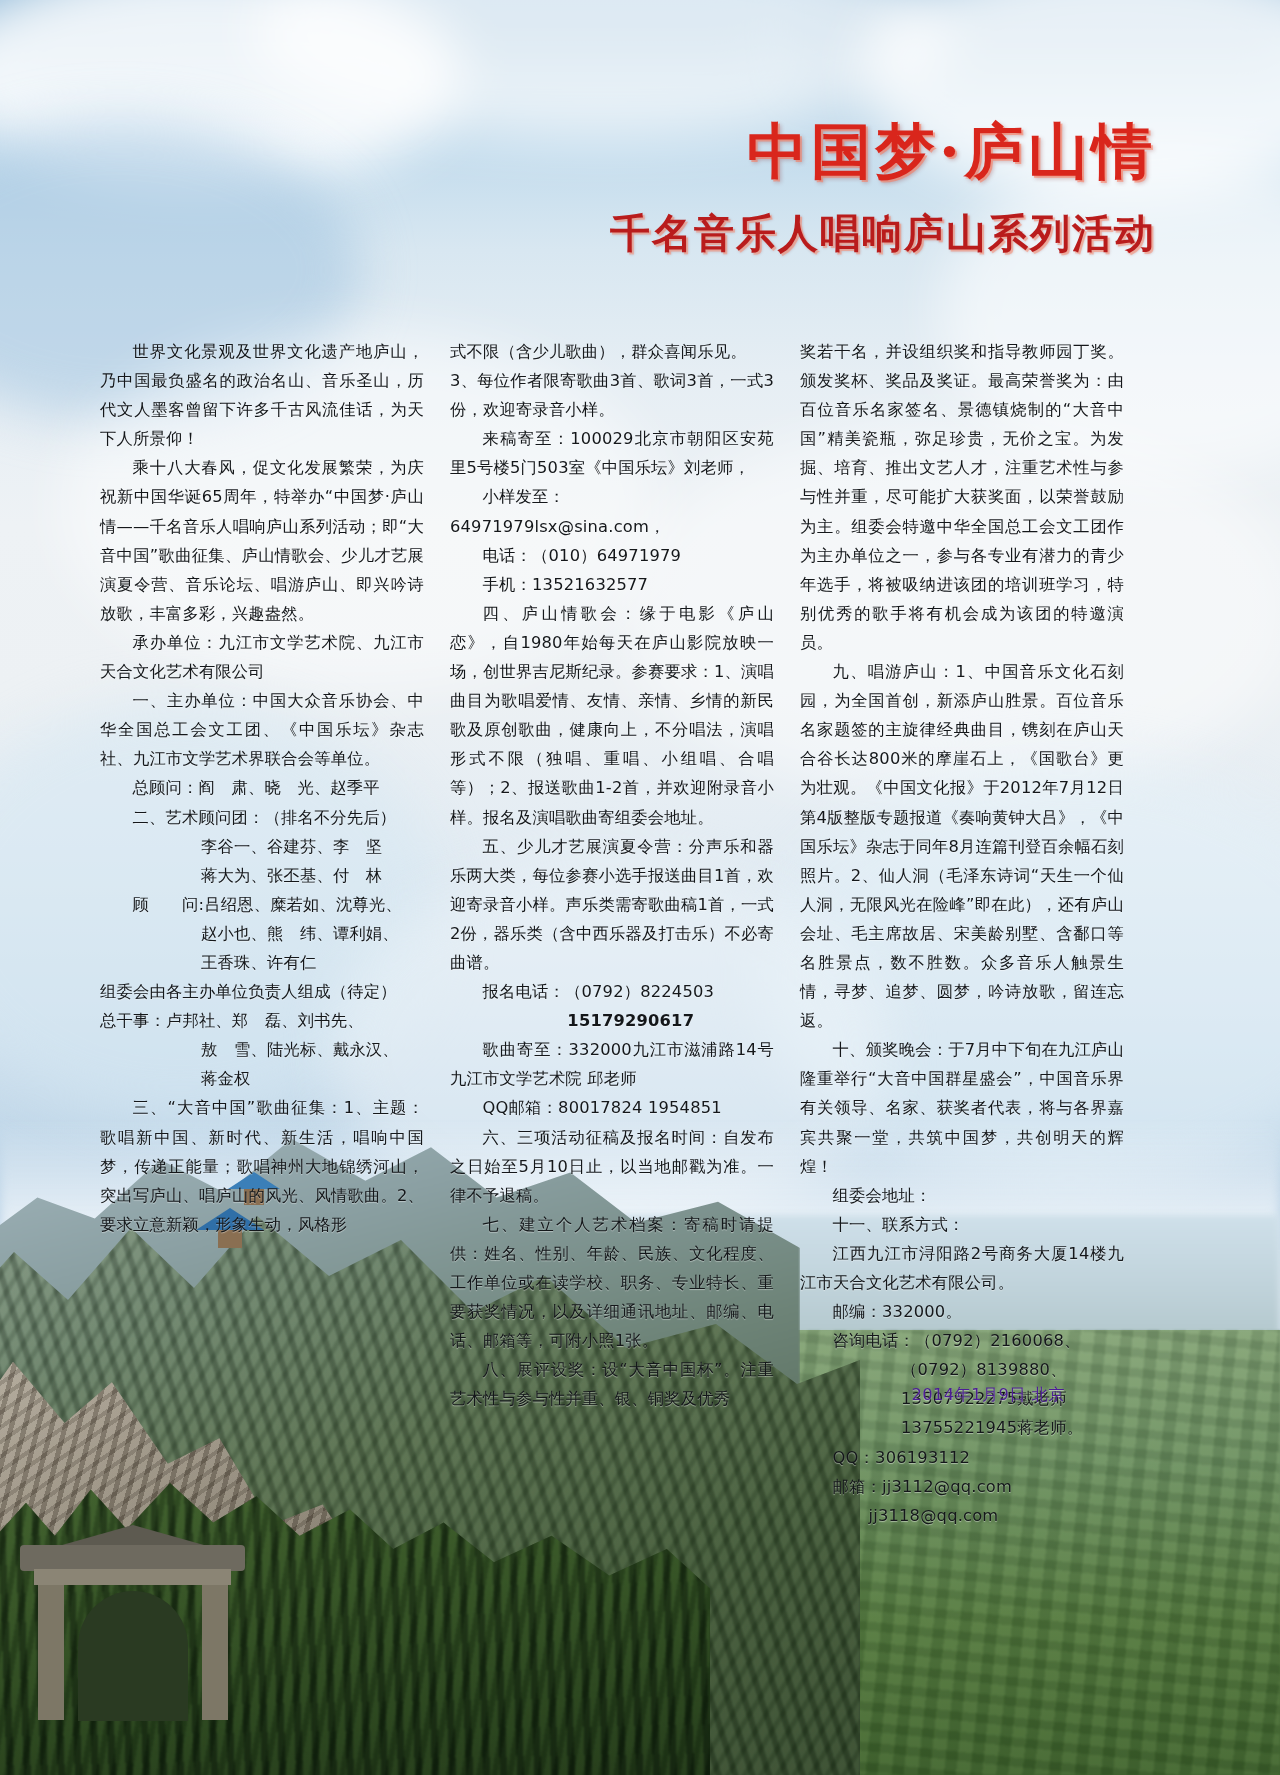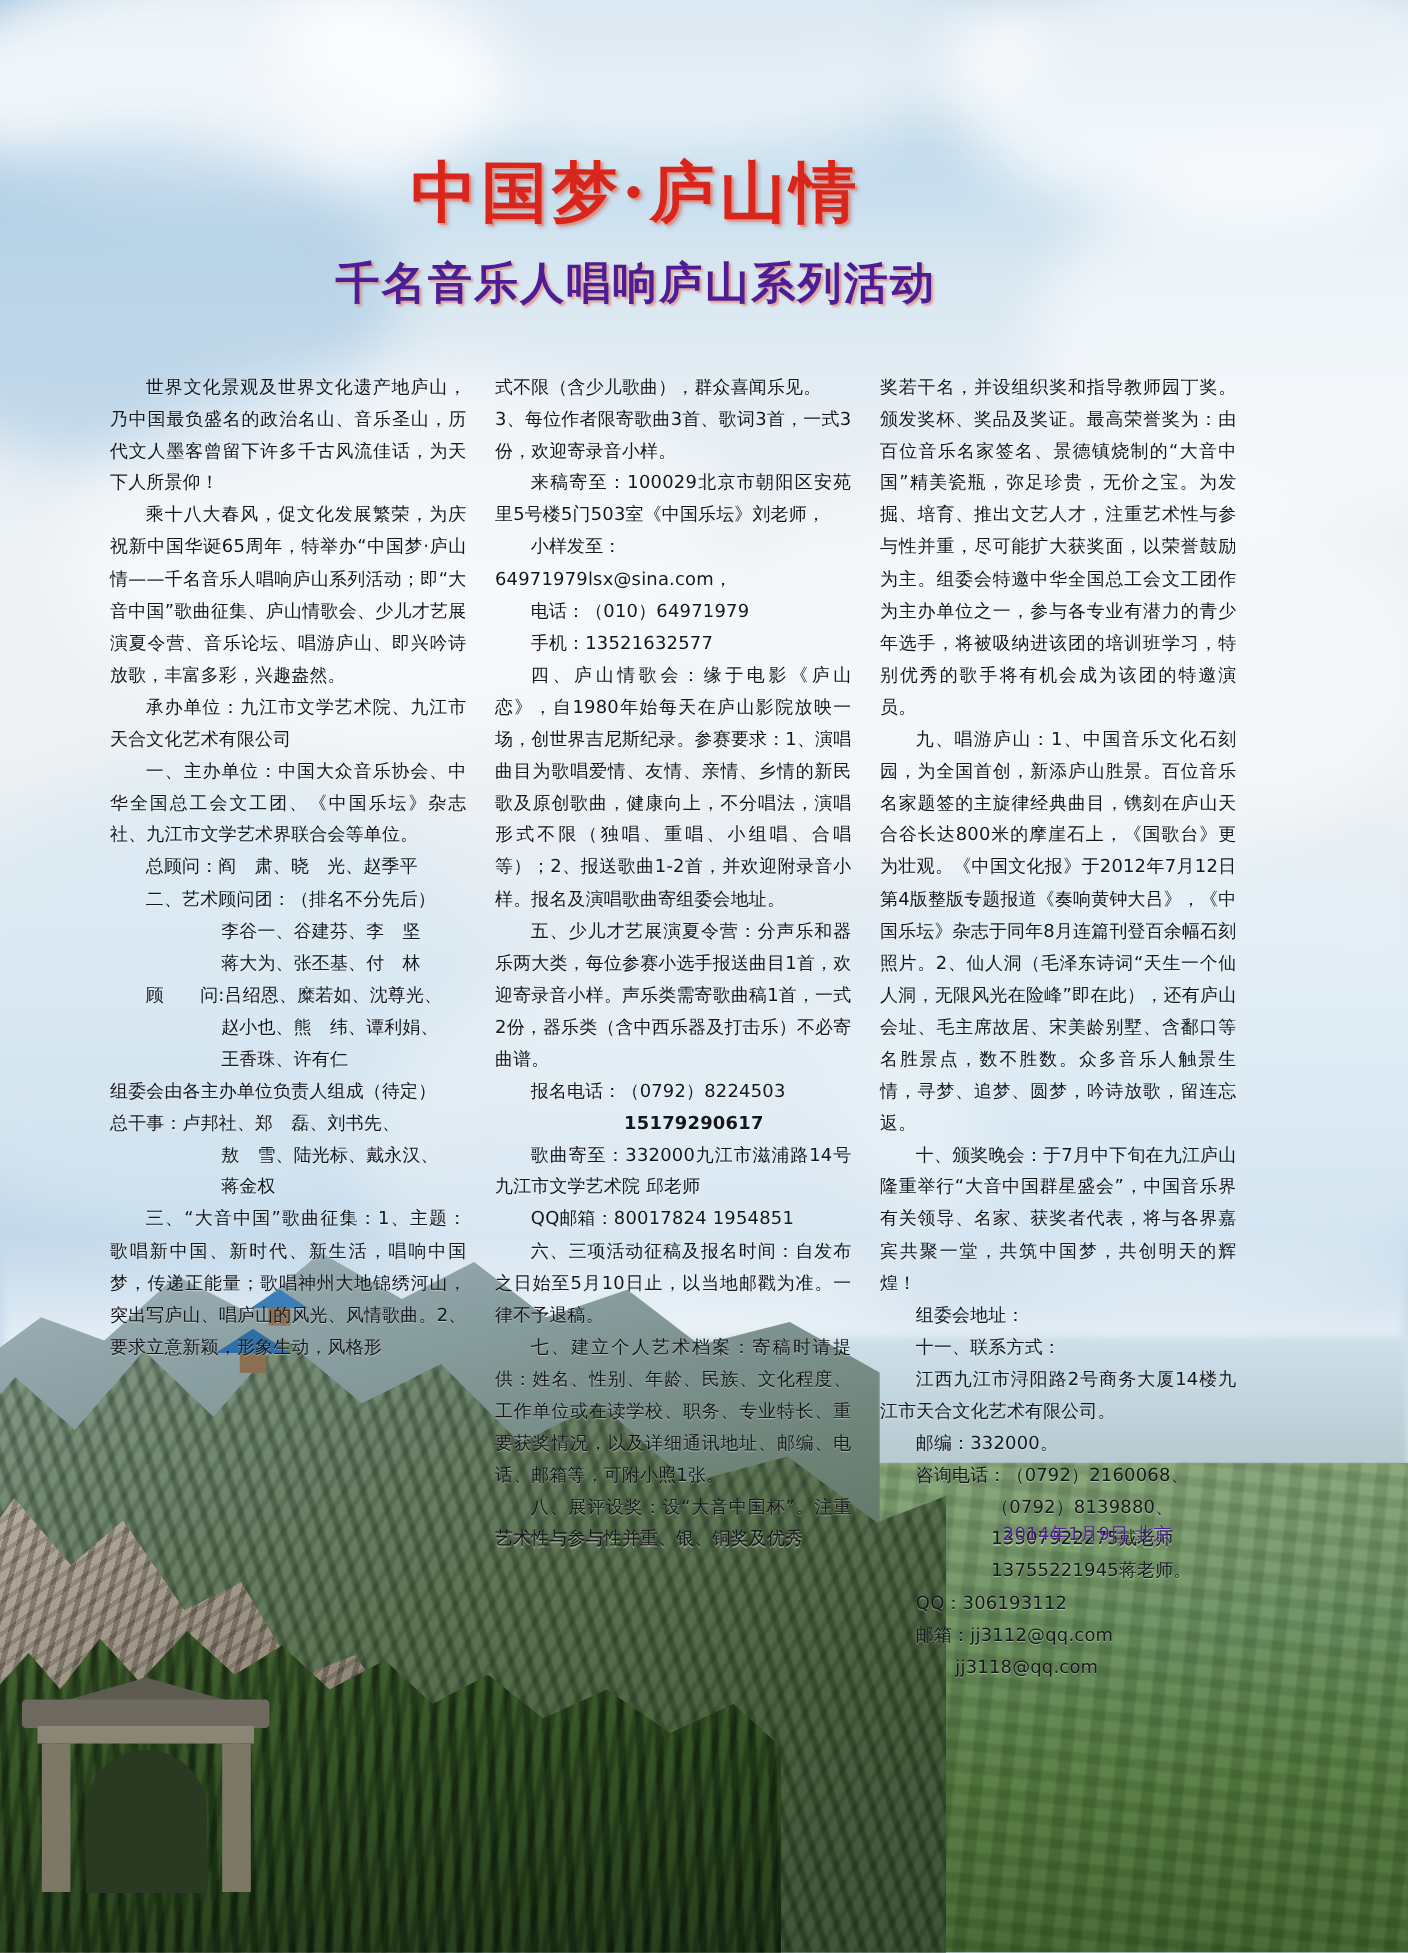--- a/index.html
+++ b/index.html
@@ -146,31 +146,31 @@
   }
   .gate-roofA{
     position:absolute;left:28px;top:-20px;width:0;height:0;
     border-left:85px solid transparent;border-right:85px solid transparent;
     border-bottom:24px solid #5d5a50;
   }
 
   
   .content{position:absolute;inset:0;}
 
-  .title-block{position:absolute;left:0;top:118px;width:1156px;text-align:center;margin-top:24px;}
+  .title-block{position:absolute;left:0;top:118px;width:1156px;text-align:right;}
   .title-main{
     font-family:"DejaVu Serif","Liberation Serif",serif;
     font-size:60px;font-weight:700;color:#d9261c;letter-spacing:4px;
     line-height:1.1;
     text-shadow:2px 2px 0 rgba(255,120,90,.55), 3px 3px 4px rgba(120,0,0,.25);
   }
   .title-sub{
     margin-top:22px;
     font-family:"DejaVu Serif","Liberation Serif",serif;
-    font-size:40px;font-weight:700;color:#4c1d95;letter-spacing:2px;
+    font-size:40px;font-weight:700;color:#b91c1c;letter-spacing:2px;
     text-shadow:2px 2px 0 rgba(255,140,110,.5), 2px 2px 3px rgba(120,0,0,.22);
   }
 
   .cols{
     position:absolute;left:100px;top:318px;width:1080px;
     display:flex;gap:26px;
   }
   .col{width:324px;margin-top:19px;}
   .col p{
     margin:0;

